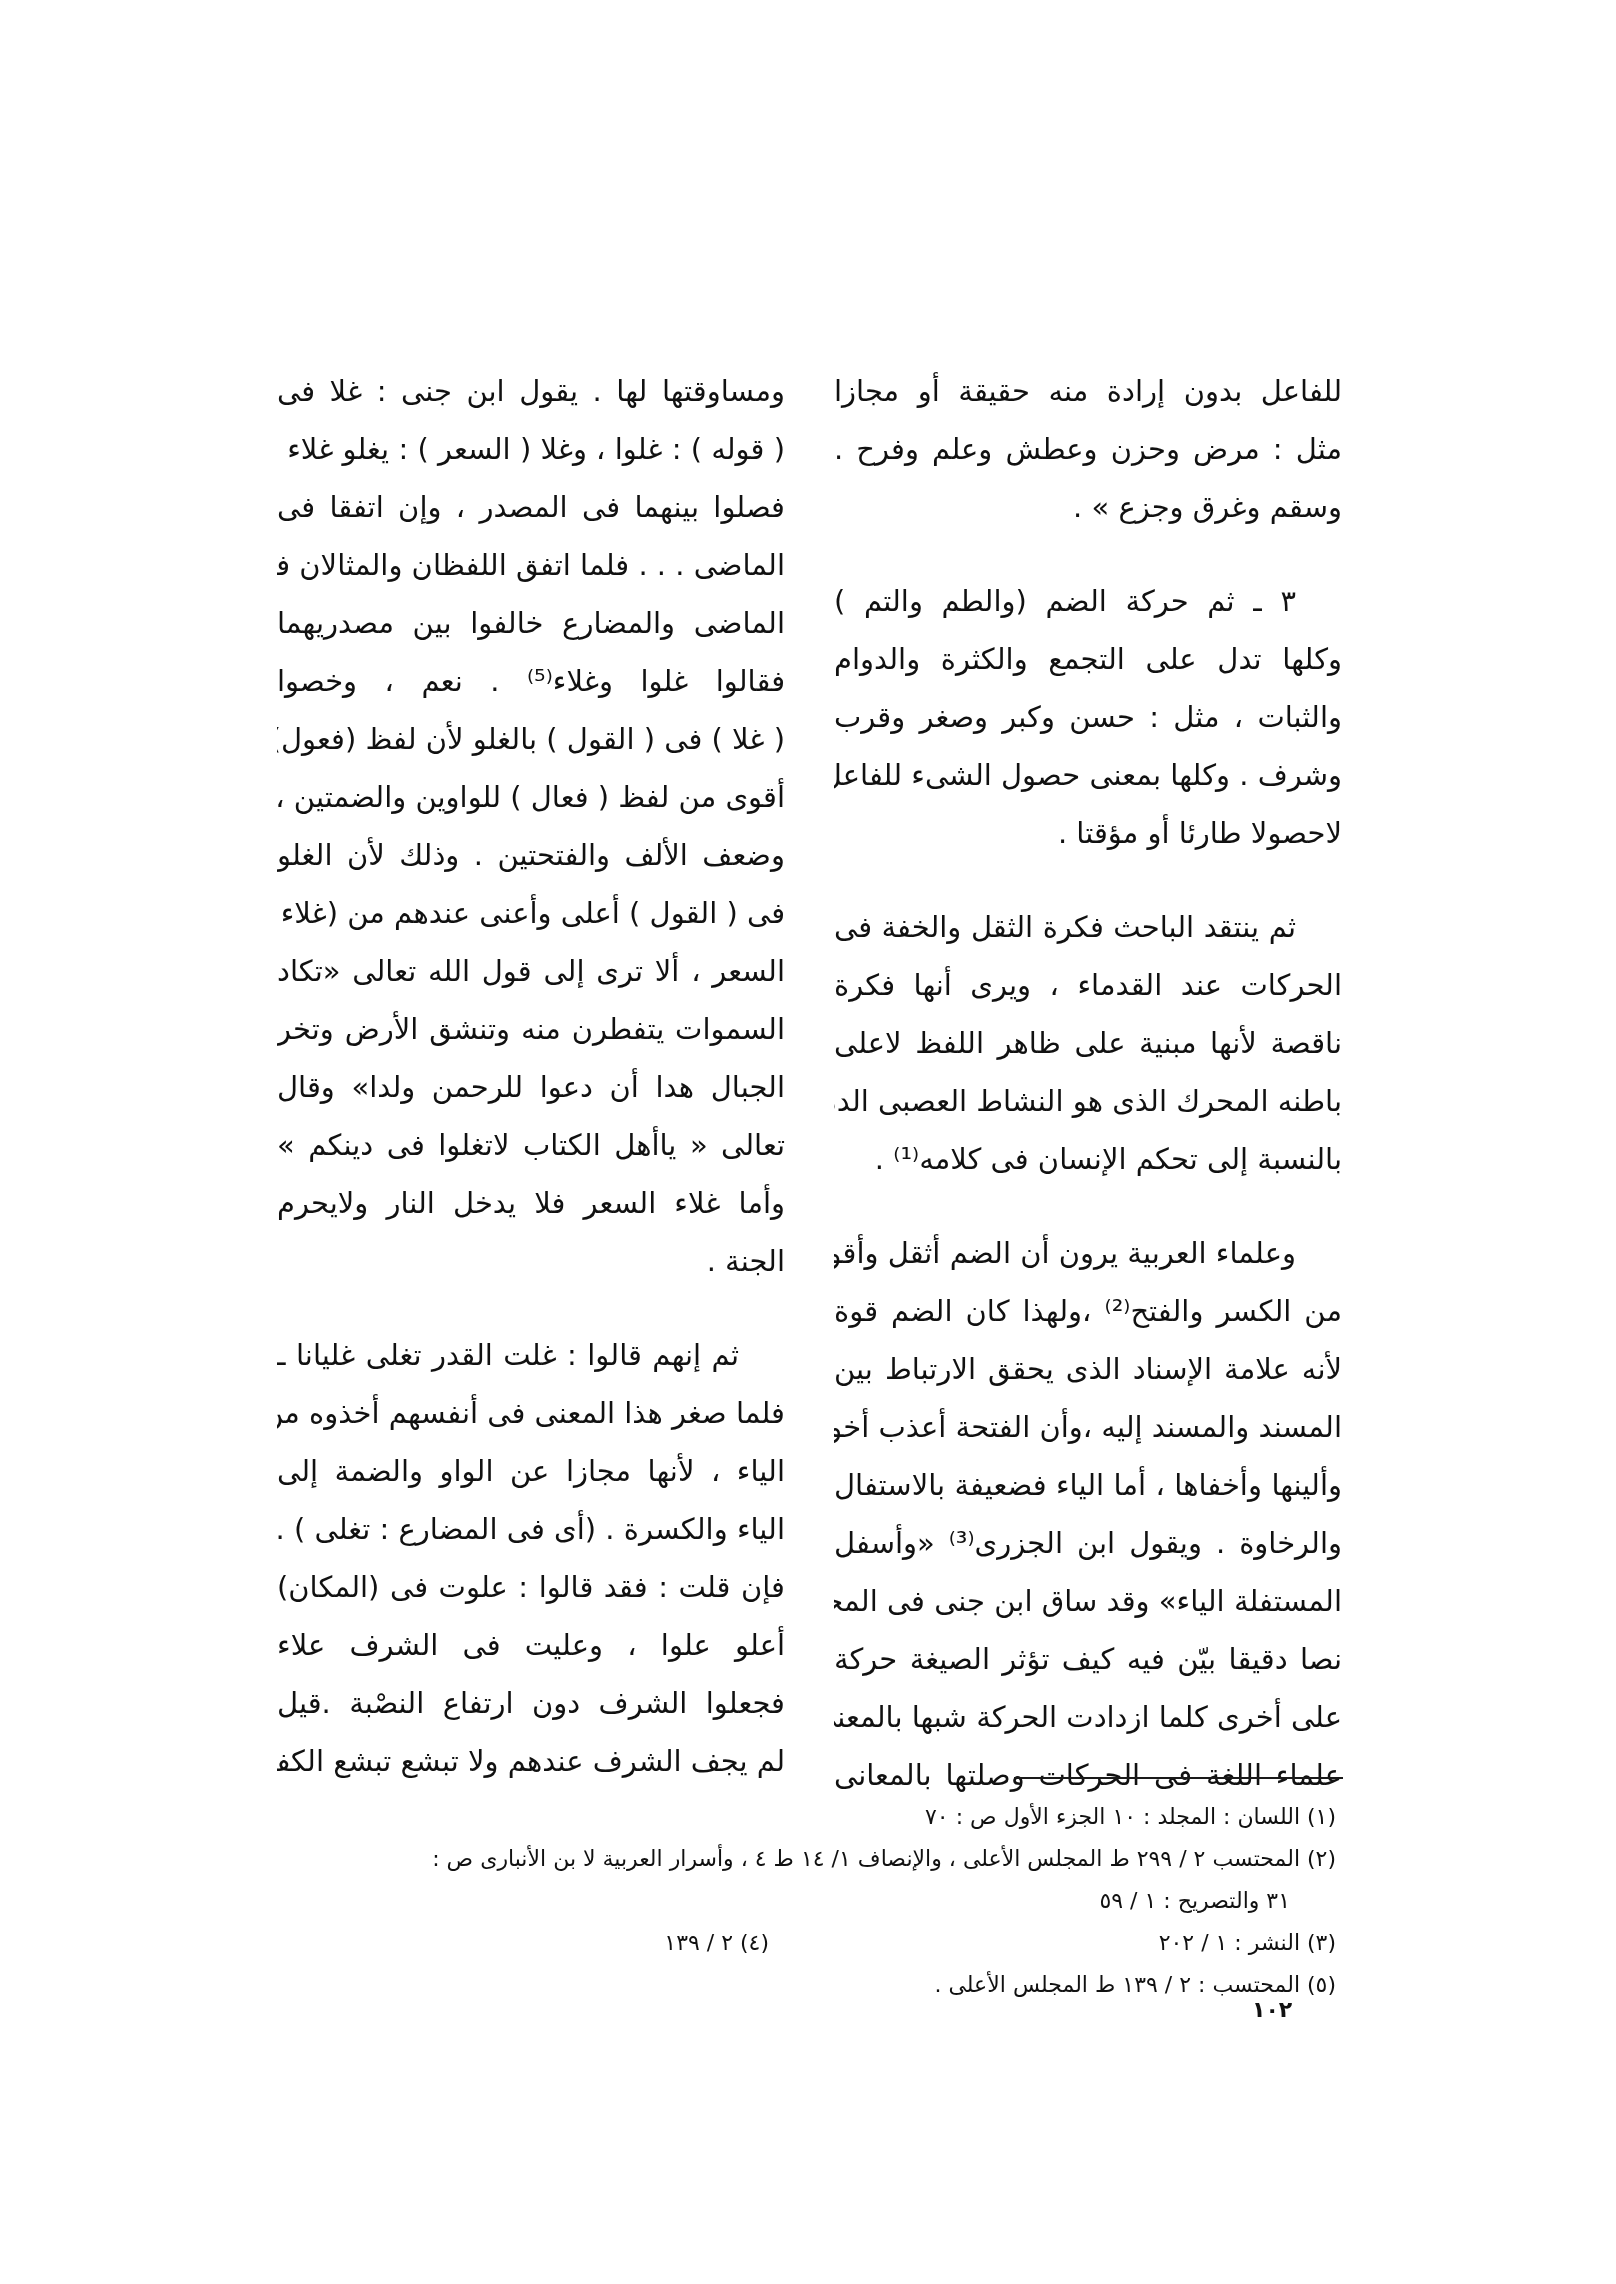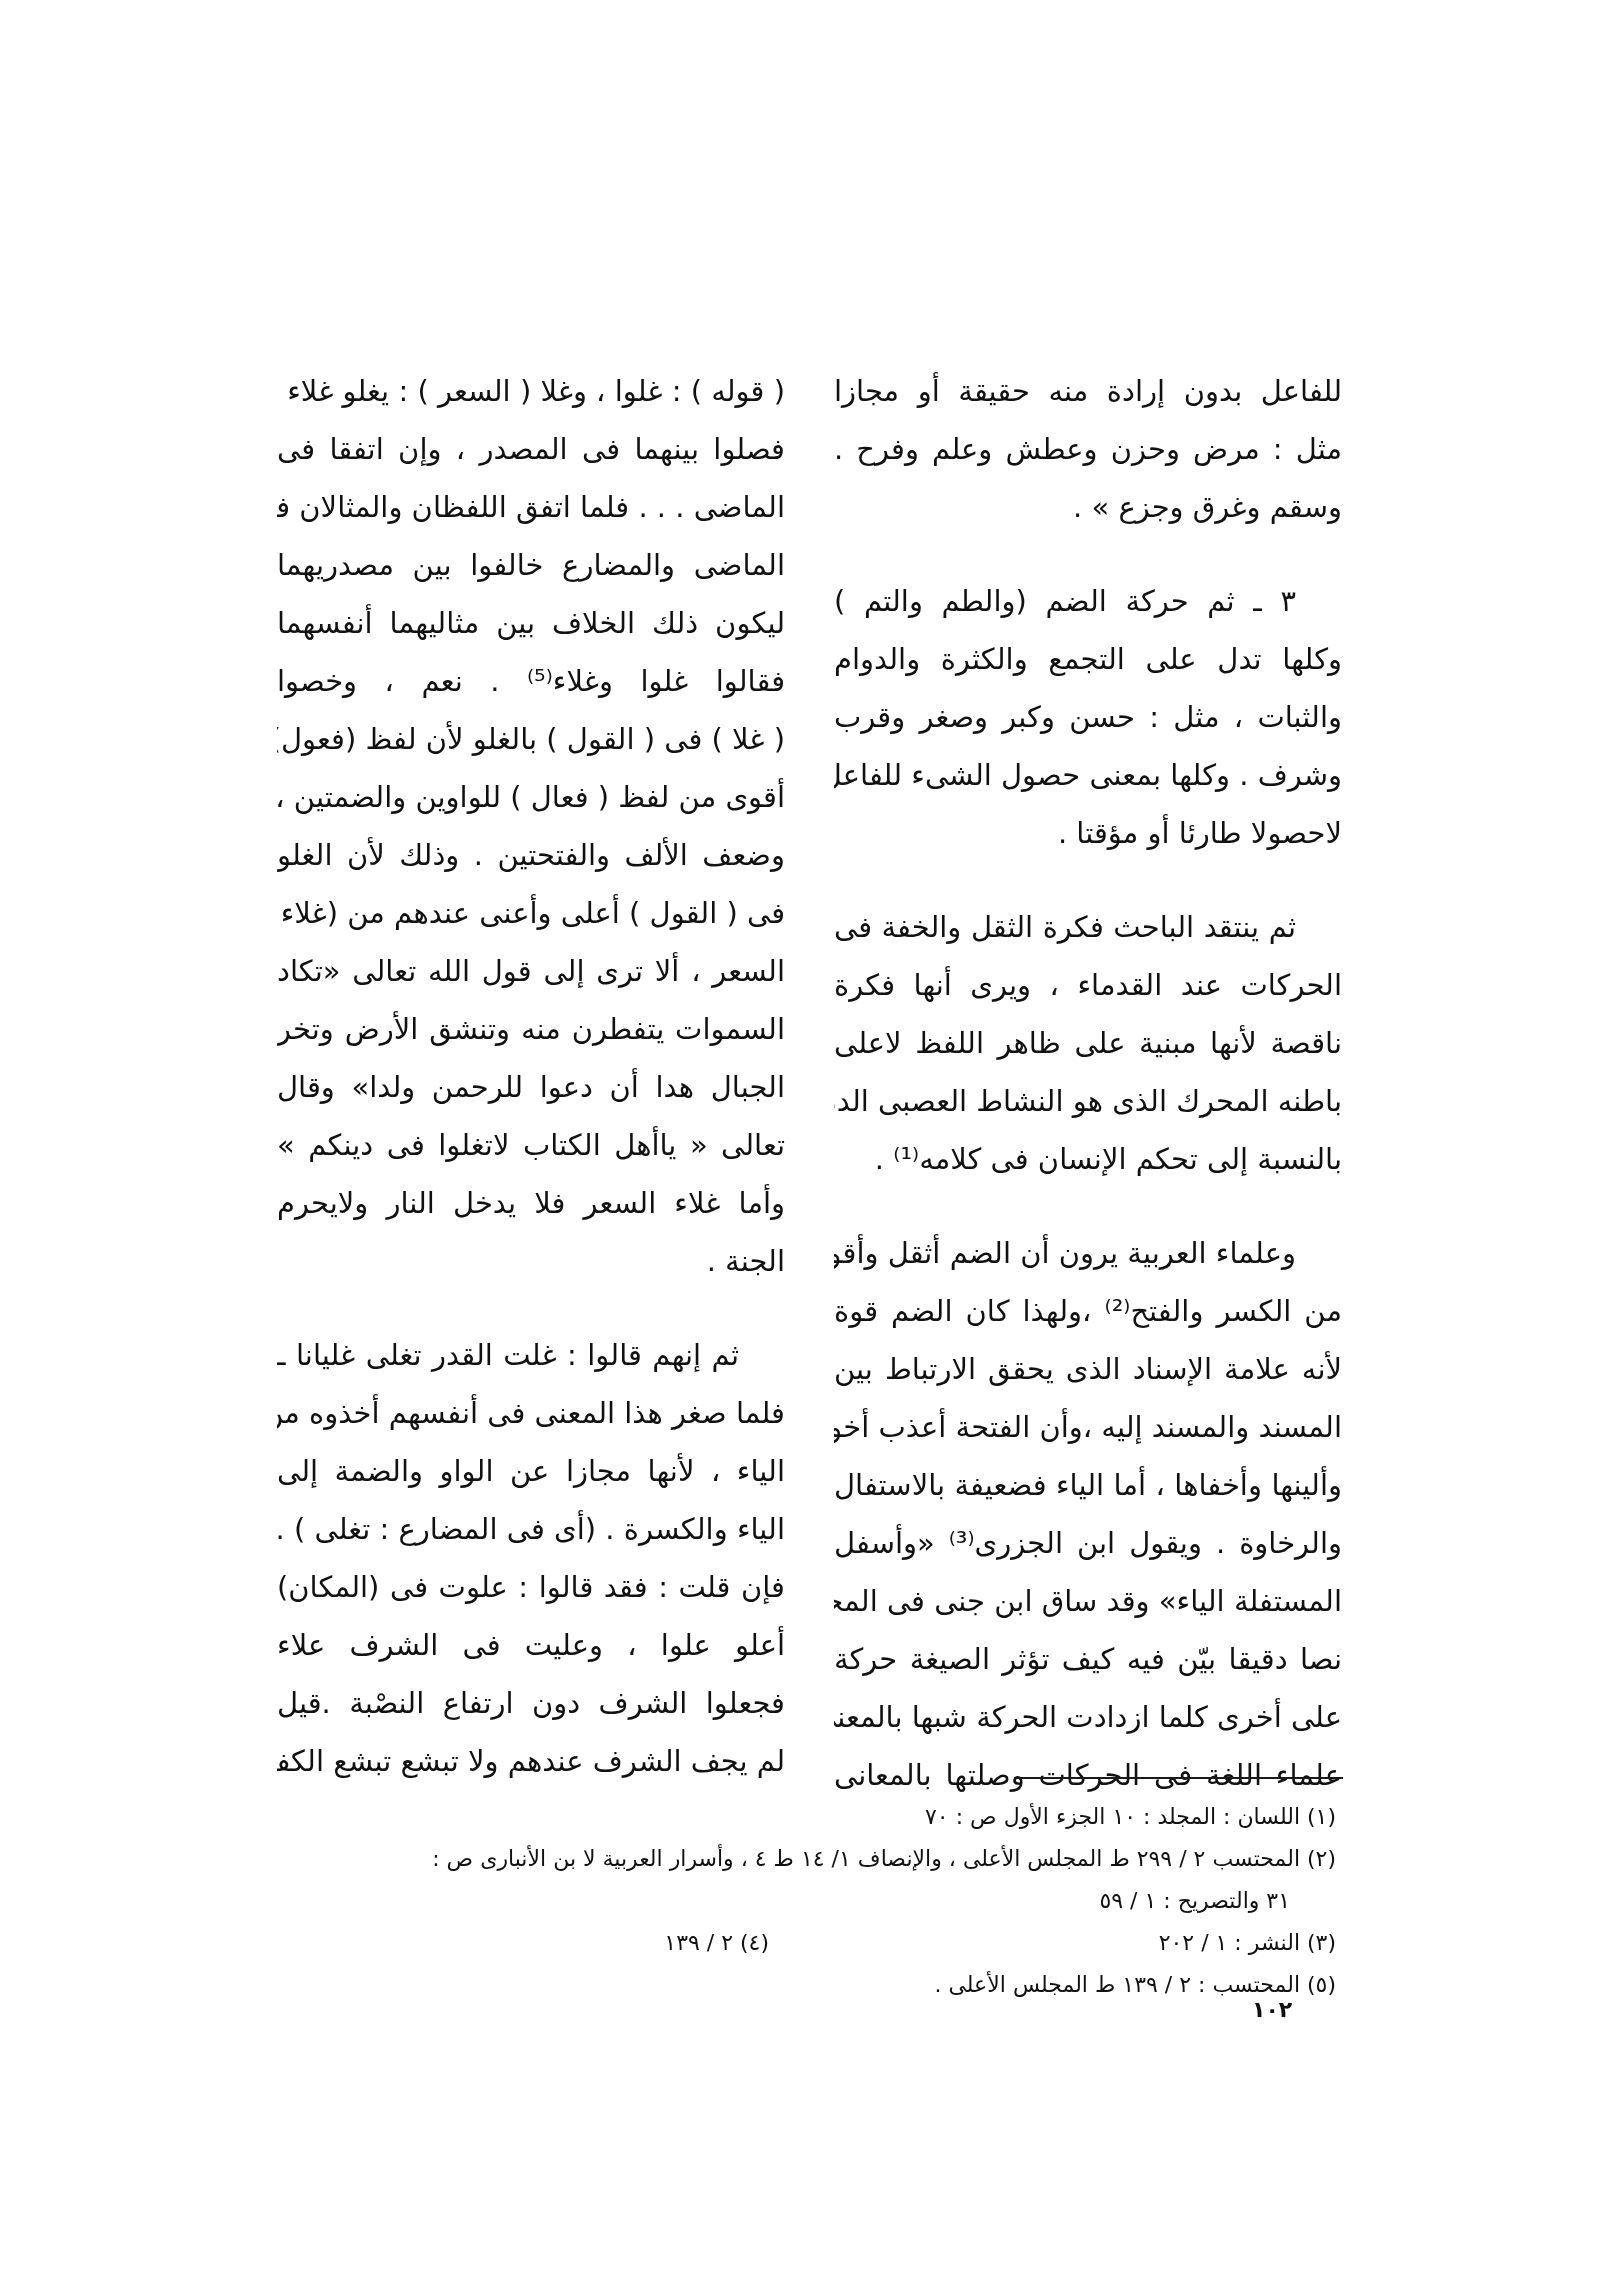--- a/index.html
+++ b/index.html
@@ -97,25 +97,25 @@
     <span class="line">المسند والمسند إليه ،وأن الفتحة أعذب أخواتها</span>
     <span class="line">وألينها وأخفاها ، أما الياء فضعيفة بالاستفال</span>
     <span class="line">والرخاوة . ويقول ابن الجزرى⁽³⁾ «وأسفل</span>
     <span class="line">المستفلة الياء» وقد ساق ابن جنى فى المحتسب⁽⁴⁾</span>
     <span class="line">نصا دقيقا بيّن فيه كيف تؤثر الصيغة حركة</span>
     <span class="line">على أخرى كلما ازدادت الحركة شبها بالمعنى .</span>
     <span class="line">علماء اللغة فى الحركات وصلتها بالمعانى</span>
   </div>
 
   <div class="column col-left">
+    <span class="line">ومساوقتها لها . يقول ابن جنى : غلا فى</span>
     <span class="line">( قوله ) : غلوا ، وغلا ( السعر ) : يغلو غلاء .</span>
     <span class="line">فصلوا بينهما فى المصدر ، وإن اتفقا فى</span>
     <span class="line">الماضى . . . فلما اتفق اللفظان والمثالان فى</span>
     <span class="line">الماضى والمضارع خالفوا بين مصدريهما</span>
-    <span class="line">ليكون ذلك الخلاف بين مثاليهما أنفسهما</span>
     <span class="line">فقالوا غلوا وغلاء⁽⁵⁾ . نعم ، وخصوا</span>
     <span class="line">( غلا ) فى ( القول ) بالغلو لأن لفظ (فعول)</span>
     <span class="line">أقوى من لفظ ( فعال ) للواوين والضمتين ،</span>
     <span class="line">وضعف الألف والفتحتين . وذلك لأن الغلو</span>
     <span class="line">فى ( القول ) أعلى وأعنى عندهم من (غلاء )</span>
     <span class="line">السعر ، ألا ترى إلى قول الله تعالى «تكاد</span>
     <span class="line">السموات يتفطرن منه وتنشق الأرض وتخر</span>
     <span class="line">الجبال هدا أن دعوا للرحمن ولدا» وقال</span>
     <span class="line">تعالى « ياأهل الكتاب لاتغلوا فى دينكم »</span>
     <span class="line">وأما غلاء السعر فلا يدخل النار ولايحرم</span>

